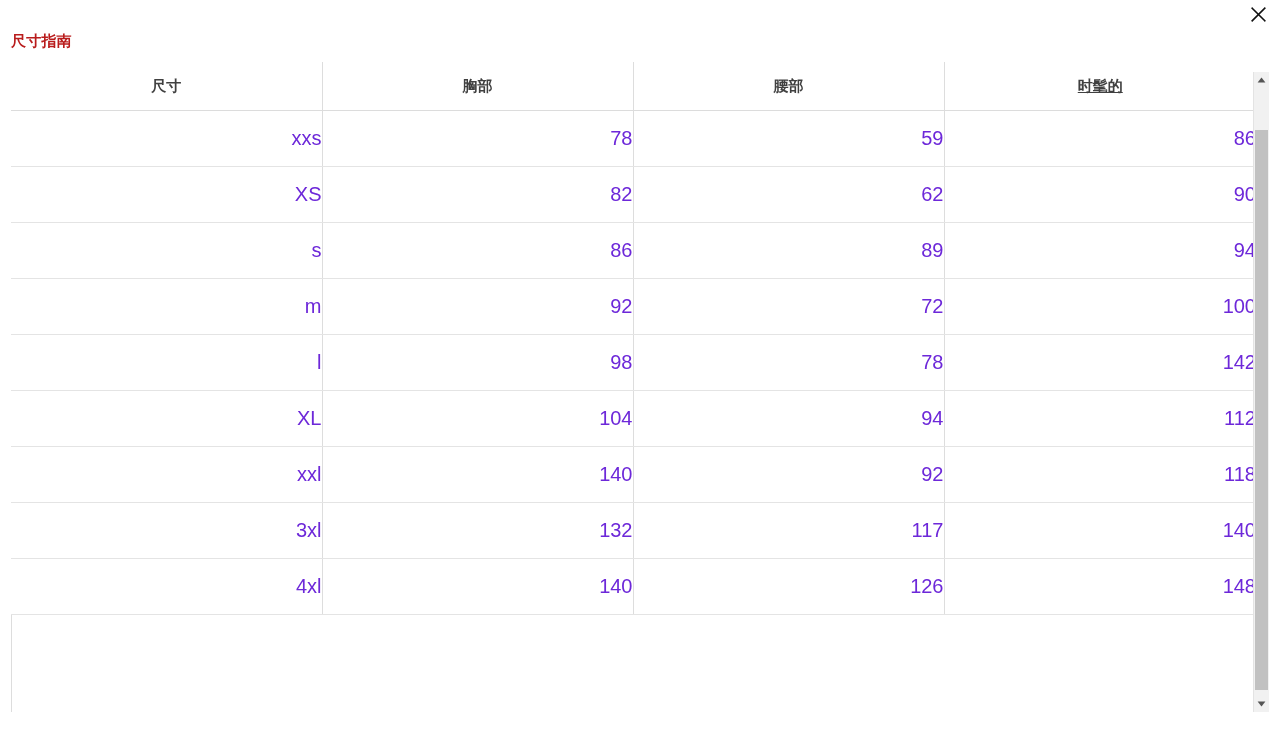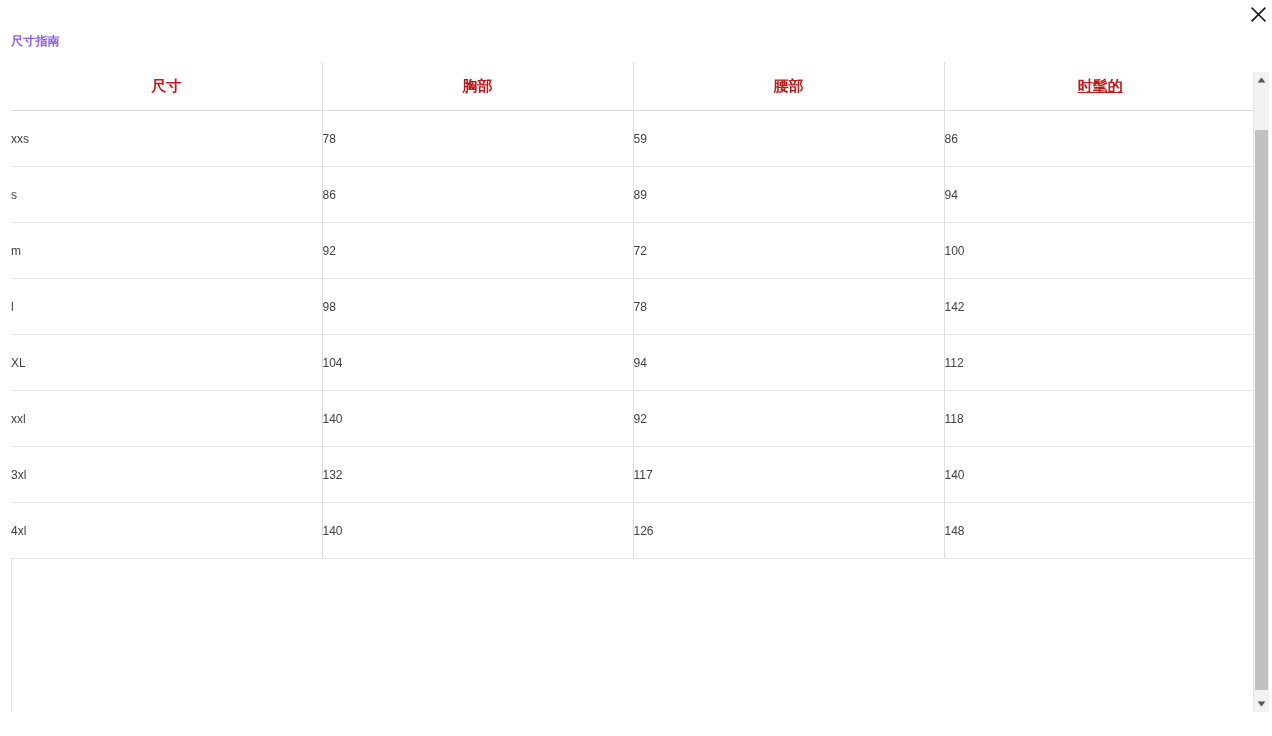--- a/index.html
+++ b/index.html
@@ -31,24 +31,24 @@
     border: none;
     padding: 0;
   }
   .close-btn svg { display: block; }
 
   
   .panel-title {
     position: absolute;
     top: 31px;
     left: 11px;
-    font-size: 12px;
+    font-size: 15px;
     font-weight: bold;
     letter-spacing: 0.2px;
-    color: #8b5cf6;
+    color: #b91c1c;
     line-height: 20px;
     white-space: nowrap;
   }
 
   
   .table-wrap {
     position: absolute;
     top: 62px;
     left: 11px;
     width: 1245px;
@@ -62,36 +62,36 @@
   }
   table.size-table col.c0 { width: 311px; }
   table.size-table col.c1 { width: 311px; }
   table.size-table col.c2 { width: 311px; }
   table.size-table col.c3 { width: 312px; }
 
   table.size-table th {
     height: 48px;
     font-size: 15px;
     font-weight: bold;
-    color: #b91c1c;
+    color: #404040;
     text-align: center;
     vertical-align: middle;
     border-right: 1px solid #dddddd;
     border-bottom: 1px solid #dcdcdc;
     padding: 0;
     background: #ffffff;
   }
   table.size-table th:last-child { border-right: none; text-decoration: underline; }
 
   table.size-table td {
     height: 55px;
-    font-size: 12px;
+    font-size: 20px;
     font-weight: normal;
-    color: #404040;
-    text-align: left;
+    color: #6d28d9;
+    text-align: right;
     vertical-align: middle;
     border-right: 1px solid #dddddd;
     border-bottom: 1px solid #e4e4e4;
     padding: 0;
     background: #ffffff;
   }
   table.size-table td:last-child { border-right: none; }
   table.size-table tbody tr:first-child td { }
 
   
@@ -168,20 +168,26 @@
         <th>腰部</th>
         <th>时髦的</th>
       </tr>
     </thead>
     <tbody>
       <tr>
         <td>xxs</td>
         <td>78</td>
         <td>59</td>
         <td>86</td>
+      </tr>
+      <tr>
+        <td>XS</td>
+        <td>82</td>
+        <td>62</td>
+        <td>90</td>
       </tr>
       <tr>
         <td>s</td>
         <td>86</td>
         <td>89</td>
         <td>94</td>
       </tr>
       <tr>
         <td>m</td>
         <td>92</td>

